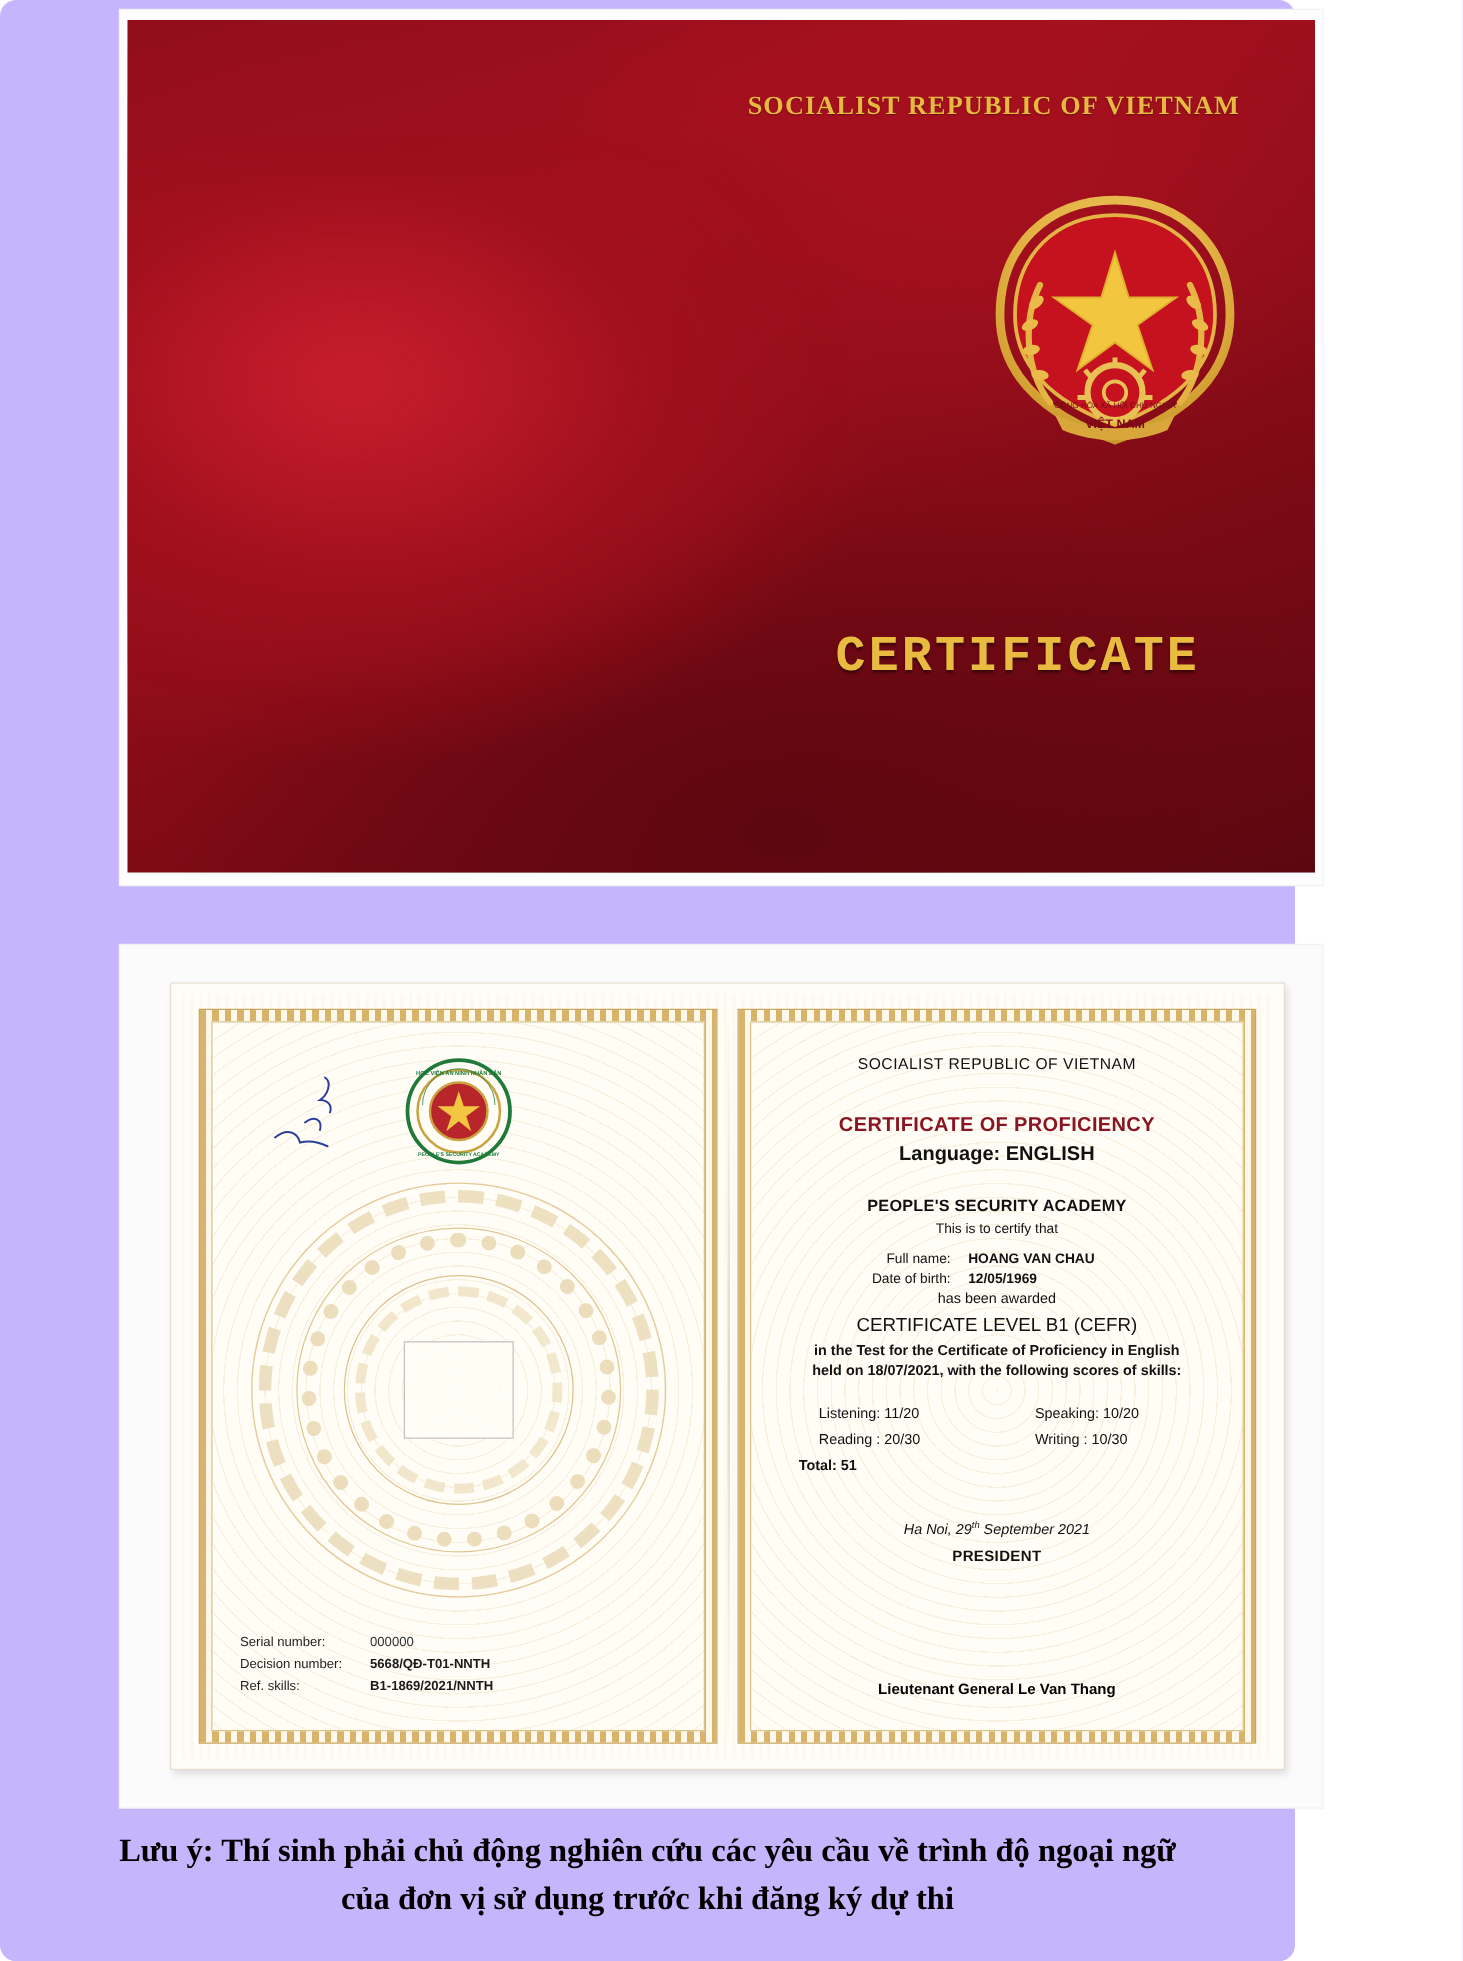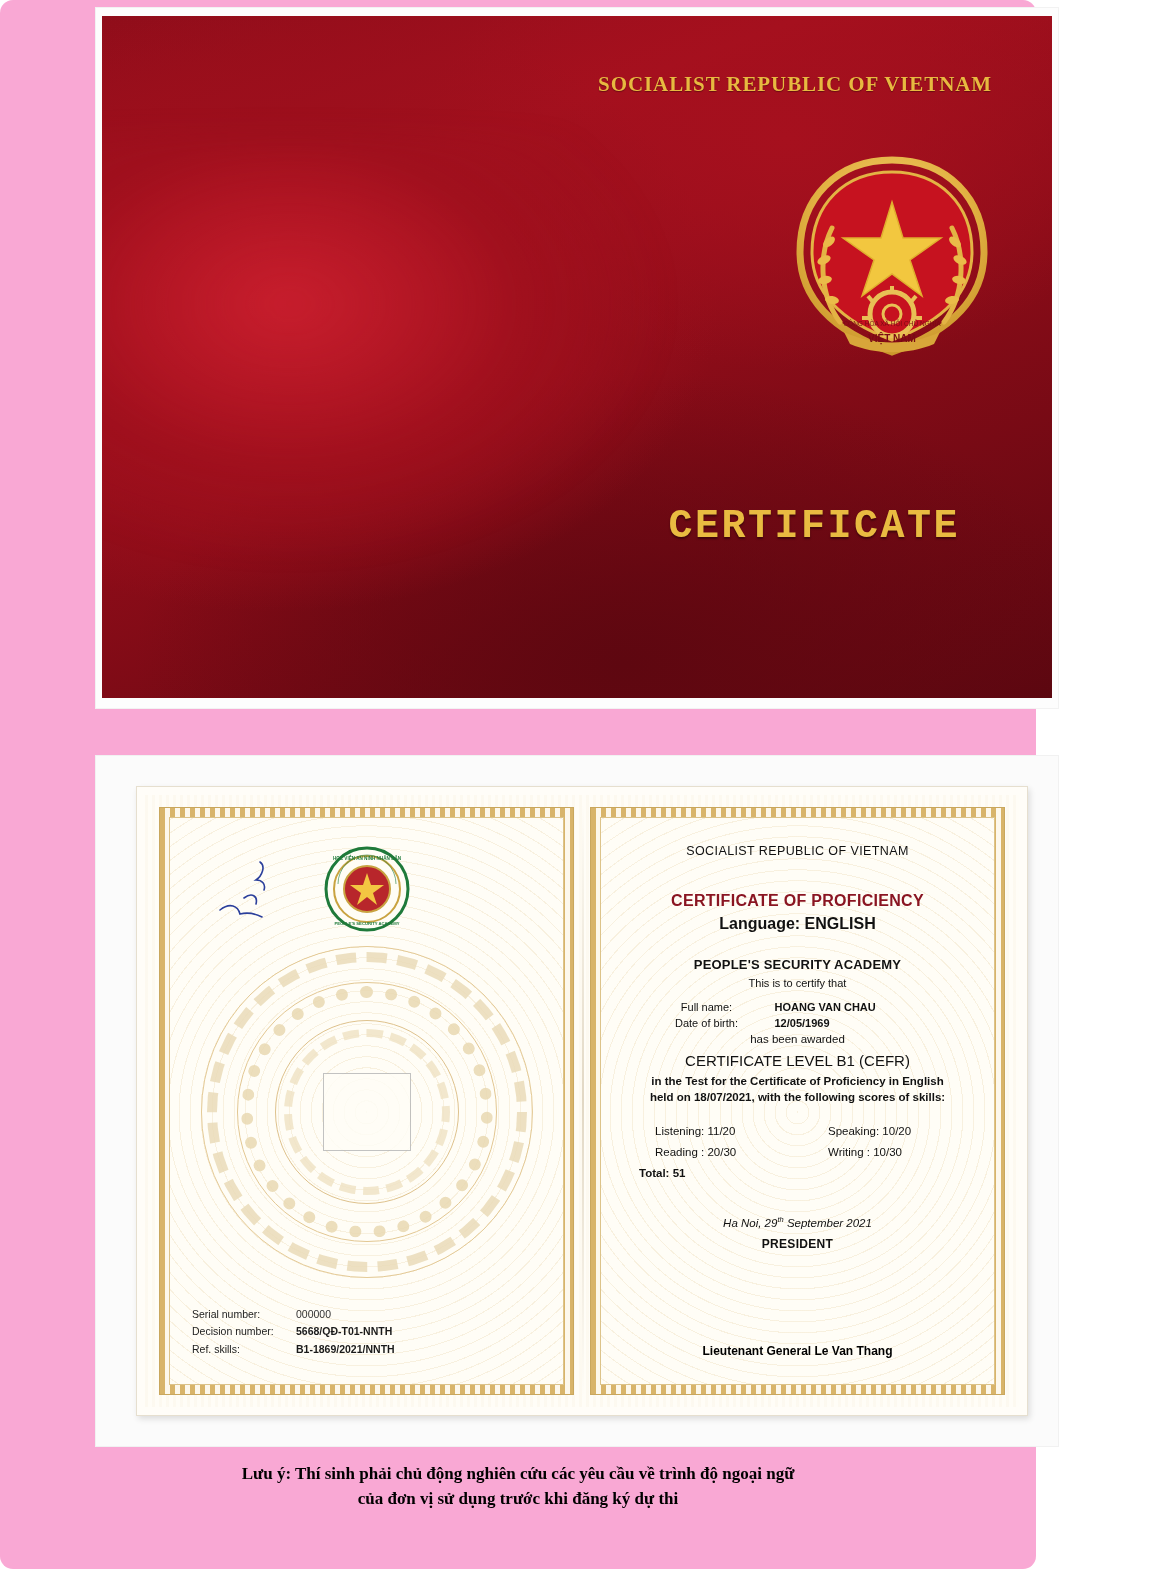--- a/index.html
+++ b/index.html
@@ -13,21 +13,21 @@
     font-family: "Liberation Serif", serif;
     position: relative;
     overflow: hidden;
   }
 
   
   .page {
     width: 1036px;
     height: 1569px;
     position: relative;
-    background: #f9a8d4;
+    background: #c4b5fd;
     border-radius: 13px;
   }
 
   
   .cover-frame {
     position: absolute;
     left: 96px;
     top: 8px;
     width: 962px;
     height: 700px;
@@ -271,20 +271,21 @@
     margin-bottom: 12px;
   }
   .field-row {
     display: flex;
     justify-content: center;
     font-size: 11px;
     margin: 4px 0;
   }
   .field-label {
     width: 108px;
+    text-align: right;
     padding-right: 14px;
     color: #111;
   }
   .field-value {
     width: 168px;
     text-align: left;
     font-weight: bold;
   }
   .line-awarded {
     font-size: 11.5px;
@@ -348,21 +349,21 @@
 
   
   .caption {
     position: absolute;
     left: 60px;
     right: 60px;
     top: 1462px;
     text-align: center;
     font-family: "Liberation Serif", serif;
     font-weight: bold;
-    font-size: 17px;
+    font-size: 26px;
     line-height: 1.45;
     color: #000;
   }
 </style>
 </head>
 <body>
 
 <div class="page">
 
   <div class="cover-frame">

